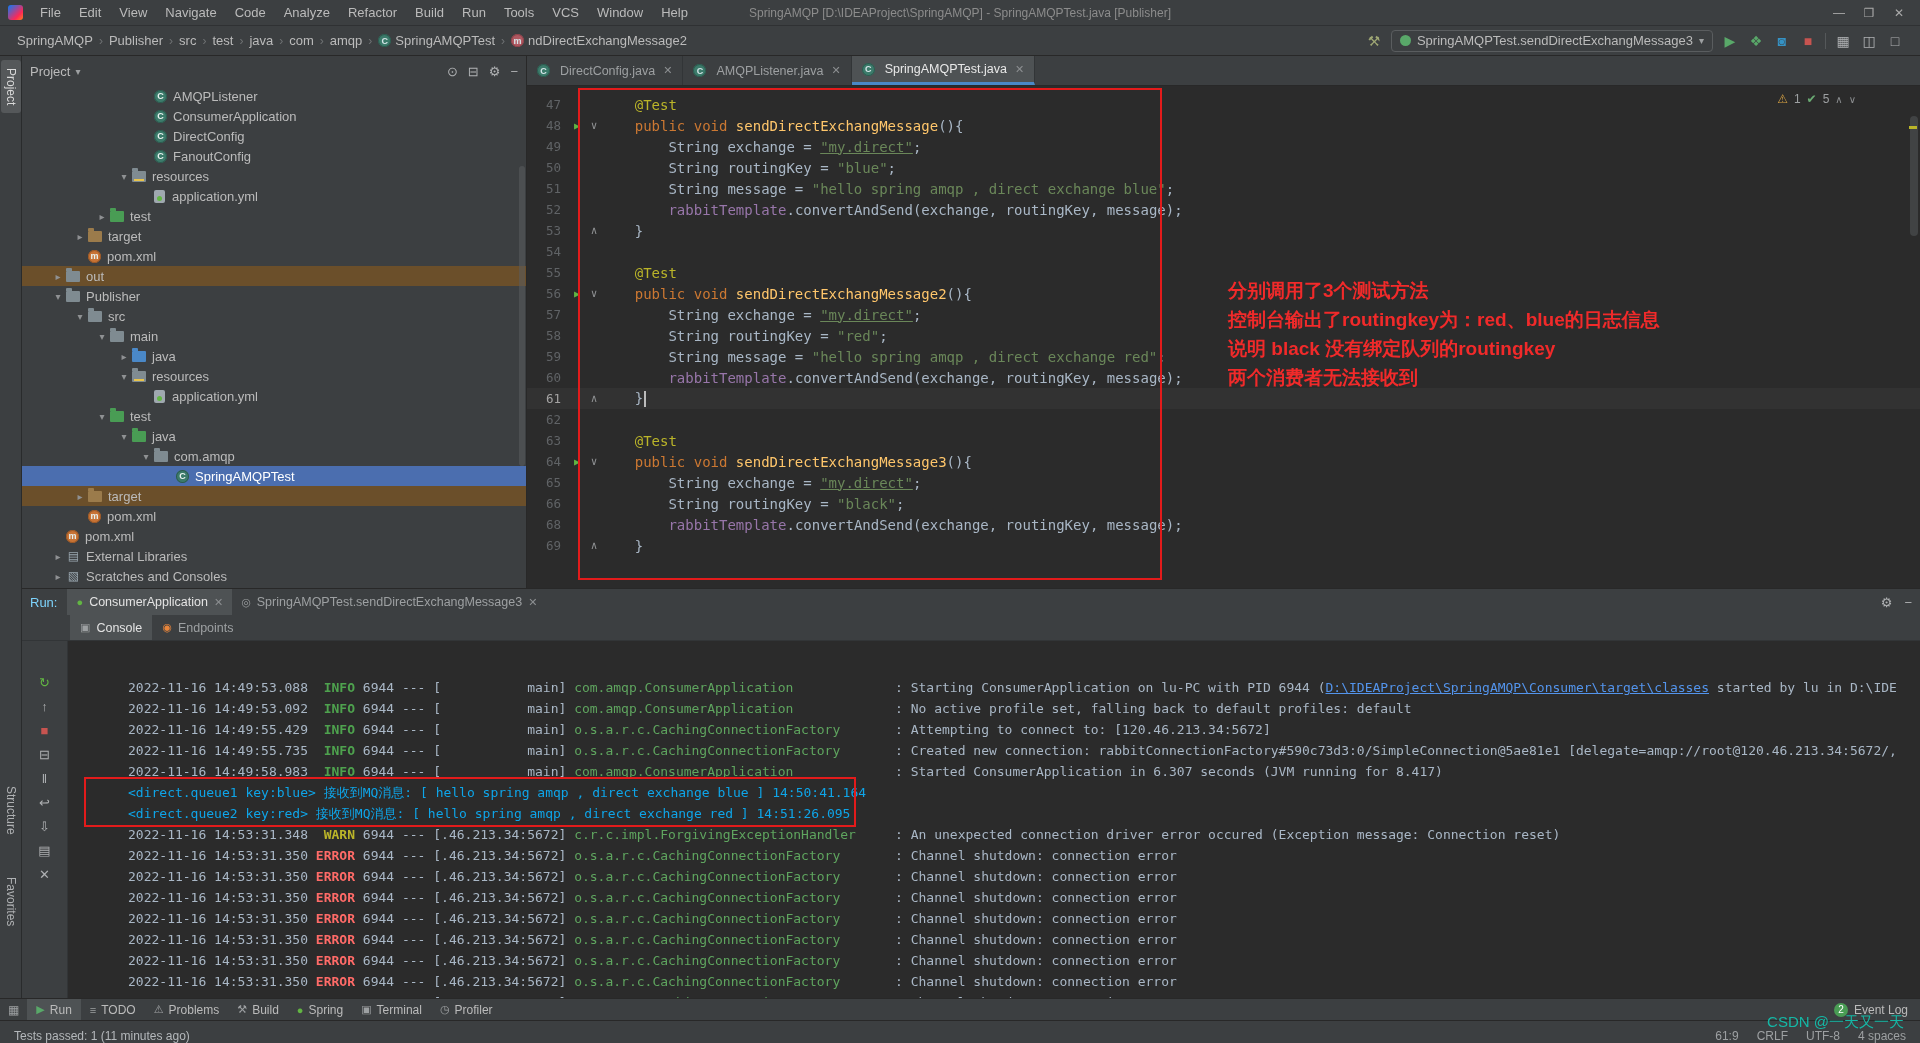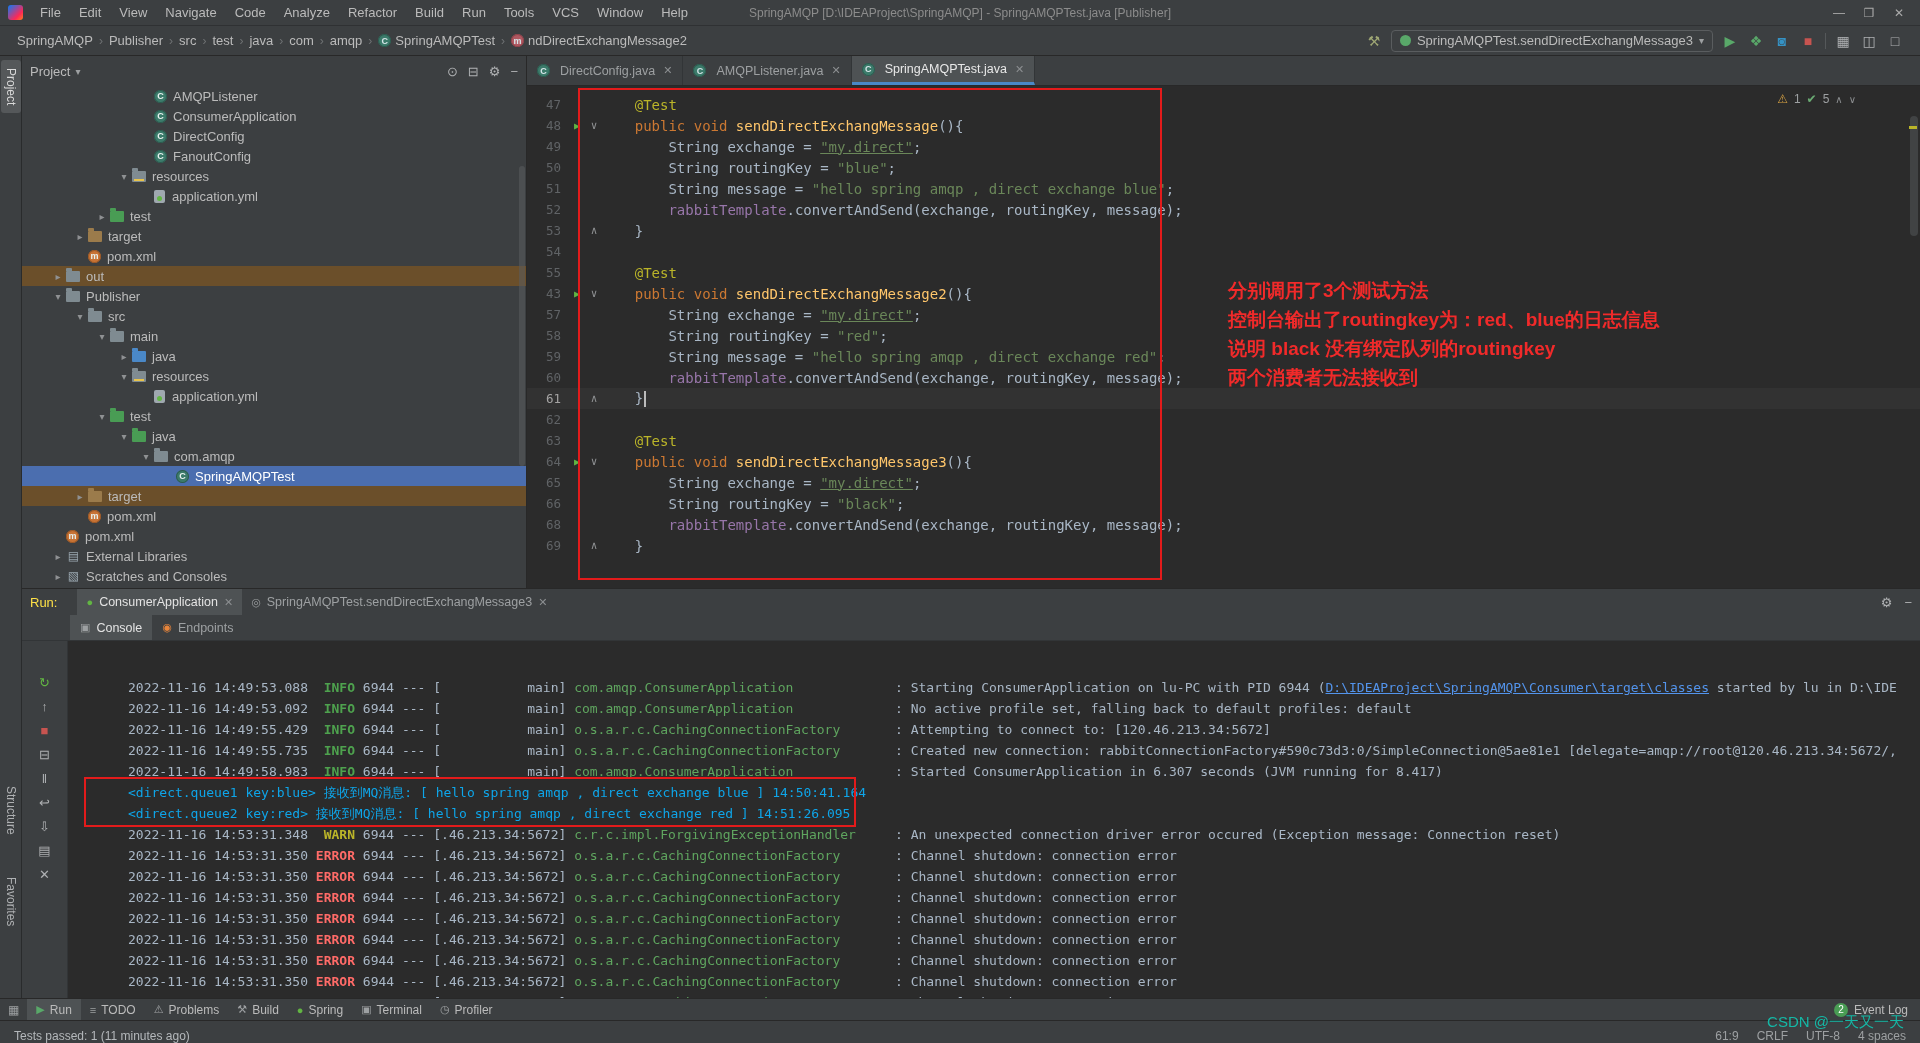--- a/index.html
+++ b/index.html
@@ -89,21 +89,21 @@
   .inspections{position:absolute;top:6px;right:64px;display:flex;align-items:center;gap:6px;font-size:12px;color:#9da0a2}
   .inspections .warn-ic{color:#d9a343;font-size:12px}
   .inspections .ok-ic{color:#6aab73;font-size:12px}
   .inspections .nav-ic{color:#8c8f91;font-size:10px}
   .editor-scrollbar{position:absolute;right:2px;top:30px;width:8px;height:120px;background:#585b5d;border-radius:4px;opacity:.5}
   .stripe-mark{position:absolute;right:3px;width:8px;height:3px;background:#bbb529}
 
   
   .run-panel{height:410px;background:#3c3f41;border-top:1px solid #282828;display:flex;flex-direction:column;min-height:0}
   .run-header{height:26px;display:flex;align-items:center;padding:0 8px;gap:4px}
-  .run-label{color:#fde047;margin-right:16px}
+  .run-label{color:#7dd3fc;margin-right:6px}
   .run-tabs{display:flex;align-items:stretch;height:100%}
   .run-tab{display:flex;align-items:center;gap:6px;padding:0 9px;color:#9da0a2;font-size:12.5px;cursor:pointer}
   .run-tab.active{background:#4e5254;color:#e3e3e3}
   .run-tab .tab-close{color:#8c8f91;font-size:11px}
   .rt-icon{font-size:11px}
   .run-header-right{margin-left:auto;display:flex;gap:12px}
   .run-header-right span{color:#afb1b3;cursor:pointer}
   .run-subtabs{height:26px;display:flex;align-items:stretch;padding-left:48px;border-bottom:1px solid #323537;background:#3c3f41}
   .sub-tab{display:flex;align-items:center;gap:6px;padding:0 10px;color:#9da0a2;font-size:12.5px;cursor:pointer}
   .sub-tab.active{background:#4e5254;color:#e3e3e3}
@@ -448,21 +448,21 @@
                 <span class="gut fold"></span>
                 <span class="code-text"></span>
               </div>
               <div class="code-line">
                 <span class="ln">55</span>
                 <span class="gut run"></span>
                 <span class="gut fold"></span>
                 <span class="code-text"><span class="tk-ann">    @Test</span></span>
               </div>
               <div class="code-line">
-                <span class="ln">43</span>
+                <span class="ln">56</span>
                 <span class="gut run">▶</span>
                 <span class="gut fold">∨</span>
                 <span class="code-text"><span class="tk-kw">    public void </span><span class="tk-mth">sendDirectExchangMessage2</span><span class="tk-pln">(){</span></span>
               </div>
               <div class="code-line">
                 <span class="ln">57</span>
                 <span class="gut run"></span>
                 <span class="gut fold"></span>
                 <span class="code-text"><span class="tk-pln">        String exchange = </span><span class="tk-strl">"my.direct"</span><span class="tk-pln">;</span></span>
               </div>

